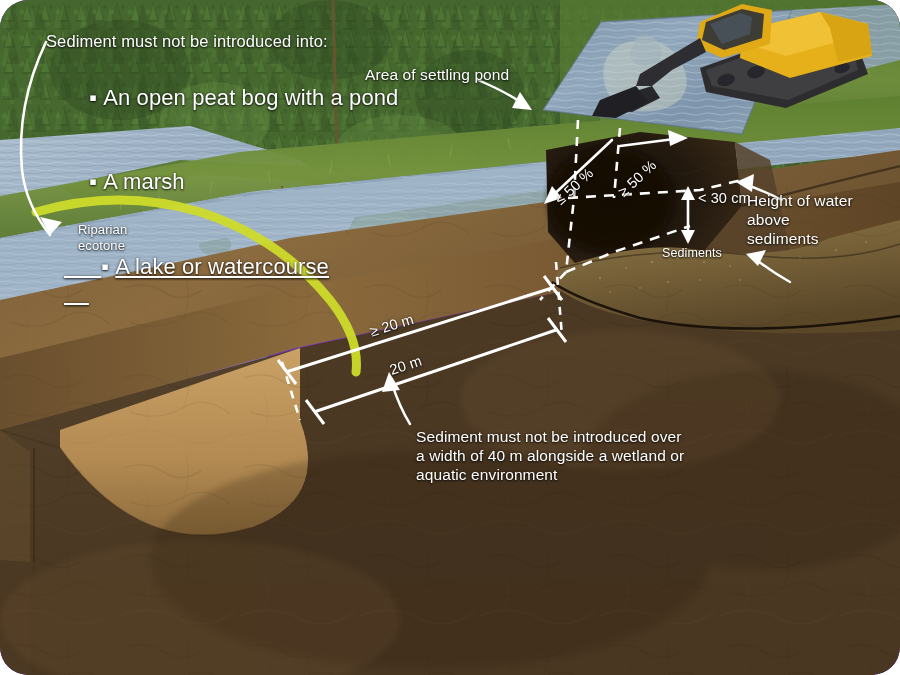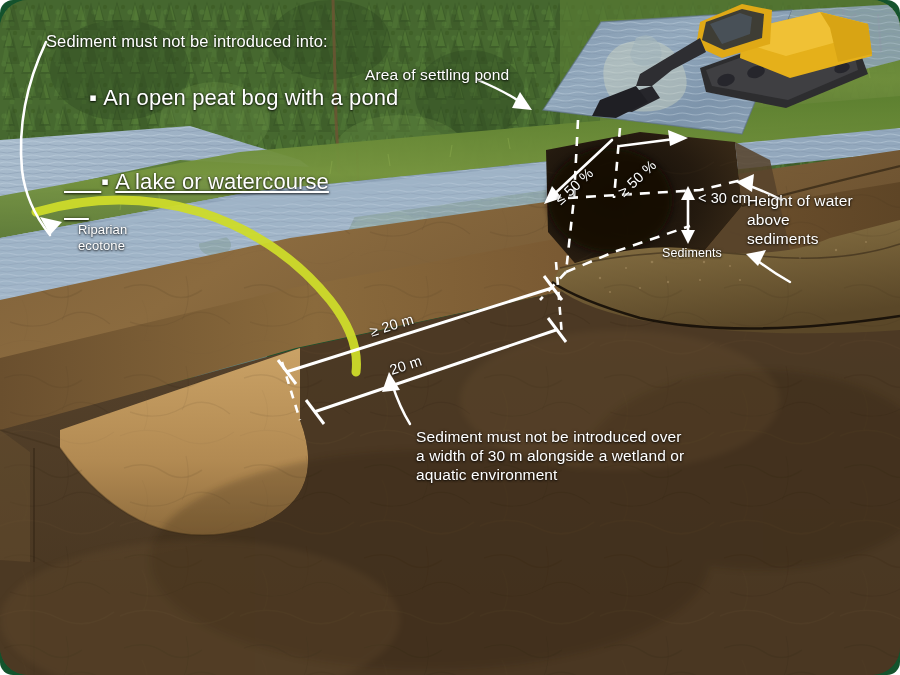--- a/index.html
+++ b/index.html
@@ -9,23 +9,23 @@
     width: 900px;
     height: 675px;
     overflow: hidden;
     font-family: "Liberation Sans", sans-serif;
   }
 
   #scene {
     position: relative;
     width: 900px;
     height: 675px;
-    border-radius: 13px;
+    border-radius: 28px;
     overflow: hidden;
-    background: #14532d;
+    background: #6d28d9;
   }
 
   .layer { position: absolute; top: 0; left: 0; width: 900px; height: 675px; }
 
   
   .lbl {
     position: absolute;
     color: #ffffff;
     font-family: "Liberation Sans", sans-serif;
     line-height: 1.22;
@@ -398,20 +398,23 @@
 
     </g>
   </svg>
 
   <div class="lbl lbl-head" style="left:46px; top:31px;">Sediment must not be introduced into:</div>
 
   <div class="bullets" style="left:52px; top:58px;">
     <div class="lbl lbl-item" style="position:relative; left:0; top:0;">
       <span class="bul">▪</span><span>An open peat bog with a pond</span>
     </div>
+    <div class="lbl lbl-item" style="position:relative; left:0; top:0; margin-top:4px;">
+      <span class="bul">▪</span><span>A marsh</span>
+    </div>
     <div class="lbl lbl-item" style="position:relative; left:12px; top:0; margin-top:4px;text-decoration:underline;">
       <span class="bul">▪</span><span>A lake or watercourse</span>
     </div>
   </div>
 
   <div class="lbl lbl-small" style="left:78px; top:222px;">Riparian
 ecotone</div>
 
   <div class="lbl lbl-mid" style="left:365px; top:57px;margin-top:9px;">Area of settling pond</div>
 
@@ -423,16 +426,16 @@
   <div class="lbl lbl-tiny" style="left:662px; top:246px;">Sediments</div>
 
   <div class="lbl lbl-mid" style="left:747px; top:192px;">Height of water
 above
 sediments</div>
 
   <div class="lbl lbl-dim rot" style="left:392px; top:326px; transform:rotate(-17.5deg) translate(-50%,-50%);">≥ 20 m</div>
   <div class="lbl lbl-dim rot" style="left:406px; top:366px; transform:rotate(-18.5deg) translate(-50%,-50%);">20 m</div>
 
   <div class="lbl lbl-mid" style="left:416px; top:428px;">Sediment must not be introduced over
-a width of 30 m alongside a wetland or
+a width of 40 m alongside a wetland or
 aquatic environment</div>
 
 </div>
 
 </body></html>

